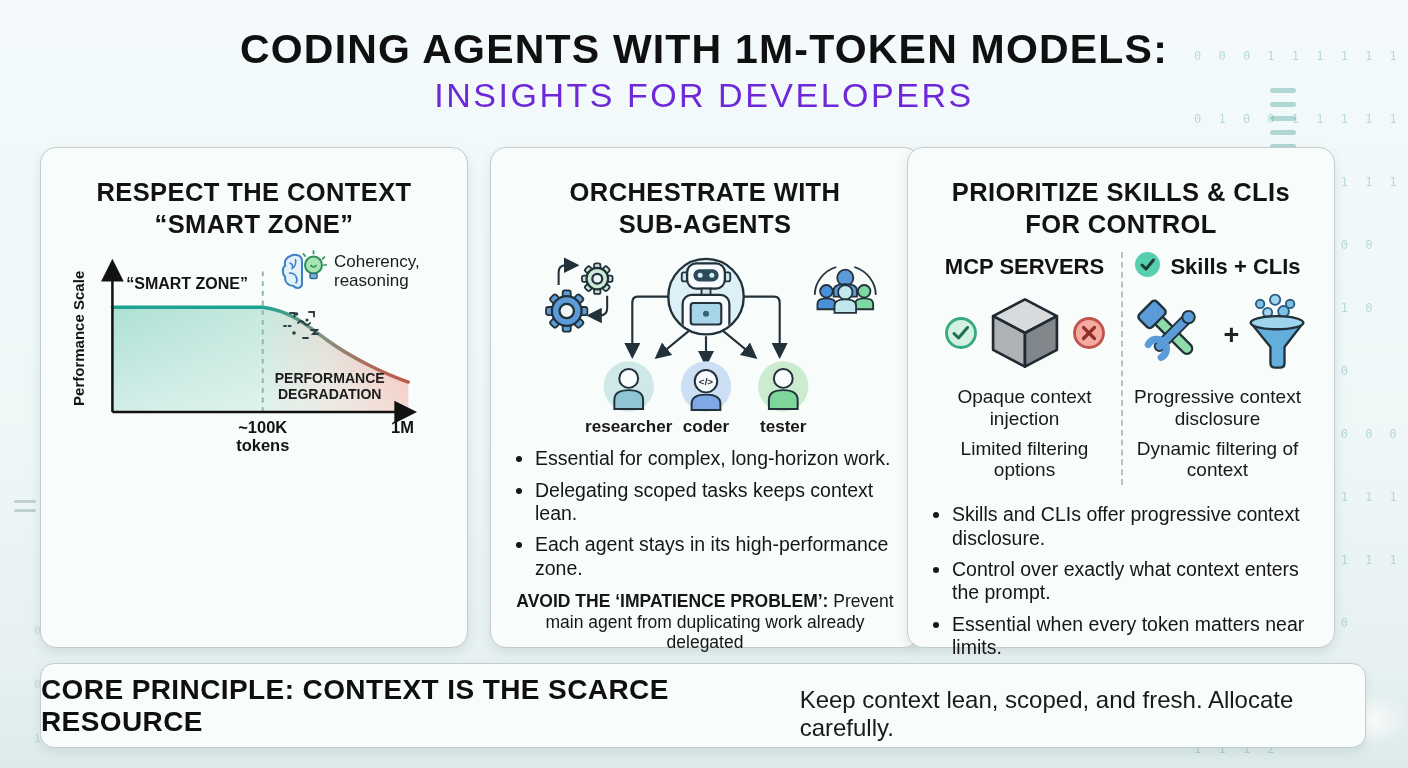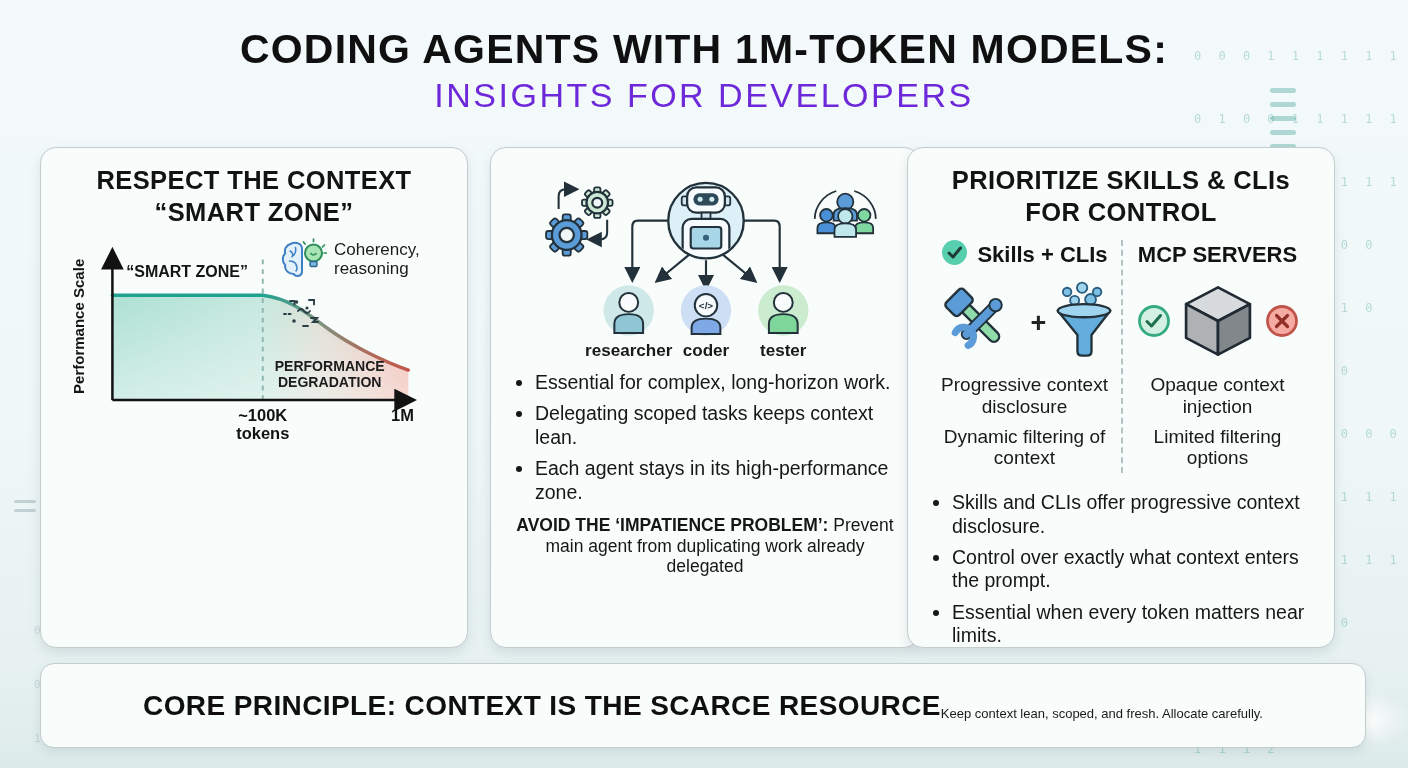--- a/index.html
+++ b/index.html
@@ -23,21 +23,21 @@
   .sparkle { position:absolute; left:1308px; top:688px; width:110px; height:64px;
     background:radial-gradient(ellipse at center, rgba(255,255,255,0.95) 0%, rgba(255,255,255,0.0) 62%); }
 
   
   .main-title { position:absolute; top:26px; left:0; width:100%; text-align:center; color:#101010; }
   .main-title .line1 { font-size:41px; font-weight:800; letter-spacing:1.2px; }
   .main-title .line2 { font-size:34px; font-weight:400; letter-spacing:2.5px; margin-top:3px; color:#6d28d9; }
 
   
   .card { position:absolute; top:147px; height:501px; background:#f8fcfb;
-    border:1.5px solid #c3ccce; border-radius:16px; padding:16px 20px 14px;
+    border:1.5px solid #c3ccce; border-radius:16px; padding:28px 20px 14px;
     box-shadow:0 5px 12px rgba(70,100,105,0.14); }
   .card-context { left:40px;  width:428px; }
   .card-subagents { left:490px; width:430px; }
   .card-skills { left:907px; width:428px; }
   .card h2 { text-align:center; font-size:25.5px; font-weight:800; letter-spacing:0.4px; line-height:1.26; color:#131313; }
 
   
   .chart-wrap { position:relative; margin-top:6px; }
   .chart-wrap svg.chart { display:block; width:388px; height:209px; }
   .legend { position:absolute; top:4px; right:-6px; width:172px; }
@@ -62,21 +62,21 @@
   .plus-sign { font-size:27px; font-weight:700; color:#222; padding:0 1px; }
   .captions { margin-top:8px; }
   .captions p { text-align:center; font-size:19px; line-height:1.12; margin-bottom:9px; color:#191919; }
 
   
   .banner { position:absolute; left:40px; top:663px; width:1326px; height:85px;
     background:#f8fcfb; border:1.5px solid #c3ccce; border-radius:14px;
     display:flex; flex-direction:row; align-items:center; justify-content:center;
     box-shadow:0 4px 10px rgba(70,100,105,0.12); }
   .banner .b-title { font-size:28px; font-weight:800; letter-spacing:0.4px; color:#0f0f0f; }
-  .banner .b-sub { font-size:13px; margin-top:16px; color:#1a1a1a; }
+  .banner .b-sub { font-size:24px; margin-top:16px; color:#1a1a1a; }
 </style>
 </head>
 <body>
 
 <div class="binary-block binary-top-right">
   <div>0 0 0 1 1 1 1 1 1 1 0</div>
   <div>0 1 0 0 1 1 1 1 1 0 0</div>
   <div>0 1 1 0 1 1 1 1 1</div>
   <div>1 1 0 0 1 1 0 0</div>
   <div>1 0 1 0 1 0 1 0</div>
@@ -186,20 +186,24 @@
             <circle cx="13" cy="27" r="1.8" fill="#2c3e46"></circle>
             <circle cx="26" cy="14" r="1.6" fill="#2c3e46"></circle>
           </svg>
         </span>
       </div>
     </div>
   </div>
 </div>
 
 <div class="card card-subagents">
+  <h2>
+    <span>ORCHESTRATE WITH</span><br>
+    <span>SUB-AGENTS</span>
+  </h2>
   <div class="diagram-wrap">
     <svg viewBox="0 0 434 210">
       <defs>
         <marker id="mAh" markerWidth="7.5" markerHeight="7.5" viewBox="0 0 10 10" refX="7" refY="5" orient="auto">
             <path d="M0,0L10,5L0,10z" fill="#22313a"></path>
           </marker>
         <clipPath id="robotClip">
             <circle cx="0" cy="0" r="40.5"></circle>
           </clipPath>
       </defs>
@@ -303,20 +307,51 @@
 <div class="card card-skills">
   <h2>
     <span>PRIORITIZE SKILLS &amp; CLIs</span><br>
     <span>FOR CONTROL</span>
   </h2>
   <div class="skills-cols">
     <div class="skills-divider"></div>
 
     <div class="skills-col">
       <div class="col-header">
+        <span>MCP SERVERS</span>
+      </div>
+      <div class="icons-row">
+        <span>
+          <svg width="36" height="36" viewBox="0 0 36 36">
+            <circle cx="18" cy="18" r="14.5" fill="#d2f1e2" stroke="#35aa7f" stroke-width="2.8"></circle>
+            <path d="M11,18.5 l4.5,4.5 l9,-10.5" fill="none" stroke="#1e6e4e" stroke-width="3" stroke-linecap="round" stroke-linejoin="round"></path>
+          </svg>
+        </span>
+        <span>
+          <svg width="78" height="78" viewBox="0 0 88 88">
+            <polygon points="44,6 80,25 44,44 8,25" fill="#d8dbdd" stroke="#1f2a33" stroke-width="3" stroke-linejoin="round"></polygon>
+            <polygon points="8,25 44,44 44,82 8,63" fill="#aeb2b5" stroke="#1f2a33" stroke-width="3" stroke-linejoin="round"></polygon>
+            <polygon points="80,25 44,44 44,82 80,63" fill="#82878b" stroke="#1f2a33" stroke-width="3" stroke-linejoin="round"></polygon>
+          </svg>
+        </span>
+        <span>
+          <svg width="36" height="36" viewBox="0 0 36 36">
+            <circle cx="18" cy="18" r="14.5" fill="#f5aaa2" stroke="#c0544a" stroke-width="2.8"></circle>
+            <path d="M12.5,12.5 L23.5,23.5 M23.5,12.5 L12.5,23.5" stroke="#8f2f27" stroke-width="3.2" stroke-linecap="round"></path>
+          </svg>
+        </span>
+      </div>
+      <div class="captions">
+        <p>Opaque context injection</p>
+        <p>Limited filtering options</p>
+      </div>
+    </div>
+
+    <div class="skills-col">
+      <div class="col-header">
         <span>
           <svg width="27" height="27" viewBox="0 0 27 27">
             <circle cx="13.5" cy="13.5" r="12.5" fill="#57cfae"></circle>
             <path d="M8,14 l4,4 l7.5,-9" fill="none" stroke="#1d3a33" stroke-width="3" stroke-linecap="round" stroke-linejoin="round"></path>
           </svg>
         </span>
         <span>Skills + CLIs</span>
       </div>
       <div class="icons-row">
         <span>
@@ -343,51 +378,20 @@
             <path d="M4,31 H60 L40,57 V74 Q40,79 35,79 H30 Q25,79 25,74 V57 Z" fill="#63aedd" stroke="#22313a" stroke-width="2.5" stroke-linejoin="round"></path>
             <ellipse cx="32" cy="31" rx="28" ry="7" fill="#9fd4ee" stroke="#22313a" stroke-width="2.5"></ellipse>
           </svg>
         </span>
       </div>
       <div class="captions">
         <p>Progressive context disclosure</p>
         <p>Dynamic filtering of context</p>
       </div>
     </div>
-
-    <div class="skills-col">
-      <div class="col-header">
-        <span>MCP SERVERS</span>
-      </div>
-      <div class="icons-row">
-        <span>
-          <svg width="36" height="36" viewBox="0 0 36 36">
-            <circle cx="18" cy="18" r="14.5" fill="#d2f1e2" stroke="#35aa7f" stroke-width="2.8"></circle>
-            <path d="M11,18.5 l4.5,4.5 l9,-10.5" fill="none" stroke="#1e6e4e" stroke-width="3" stroke-linecap="round" stroke-linejoin="round"></path>
-          </svg>
-        </span>
-        <span>
-          <svg width="78" height="78" viewBox="0 0 88 88">
-            <polygon points="44,6 80,25 44,44 8,25" fill="#d8dbdd" stroke="#1f2a33" stroke-width="3" stroke-linejoin="round"></polygon>
-            <polygon points="8,25 44,44 44,82 8,63" fill="#aeb2b5" stroke="#1f2a33" stroke-width="3" stroke-linejoin="round"></polygon>
-            <polygon points="80,25 44,44 44,82 80,63" fill="#82878b" stroke="#1f2a33" stroke-width="3" stroke-linejoin="round"></polygon>
-          </svg>
-        </span>
-        <span>
-          <svg width="36" height="36" viewBox="0 0 36 36">
-            <circle cx="18" cy="18" r="14.5" fill="#f5aaa2" stroke="#c0544a" stroke-width="2.8"></circle>
-            <path d="M12.5,12.5 L23.5,23.5 M23.5,12.5 L12.5,23.5" stroke="#8f2f27" stroke-width="3.2" stroke-linecap="round"></path>
-          </svg>
-        </span>
-      </div>
-      <div class="captions">
-        <p>Opaque context injection</p>
-        <p>Limited filtering options</p>
-      </div>
-    </div>
   </div>
   <ul class="bullets" style="margin-top:14px;">
     <li>Skills and CLIs offer progressive context disclosure.</li>
     <li>Control over exactly what context enters the prompt.</li>
     <li>Essential when every token matters near limits.</li>
   </ul>
 </div>
 
 <div class="banner">
   <div class="b-title">CORE PRINCIPLE: CONTEXT IS THE SCARCE RESOURCE</div>

